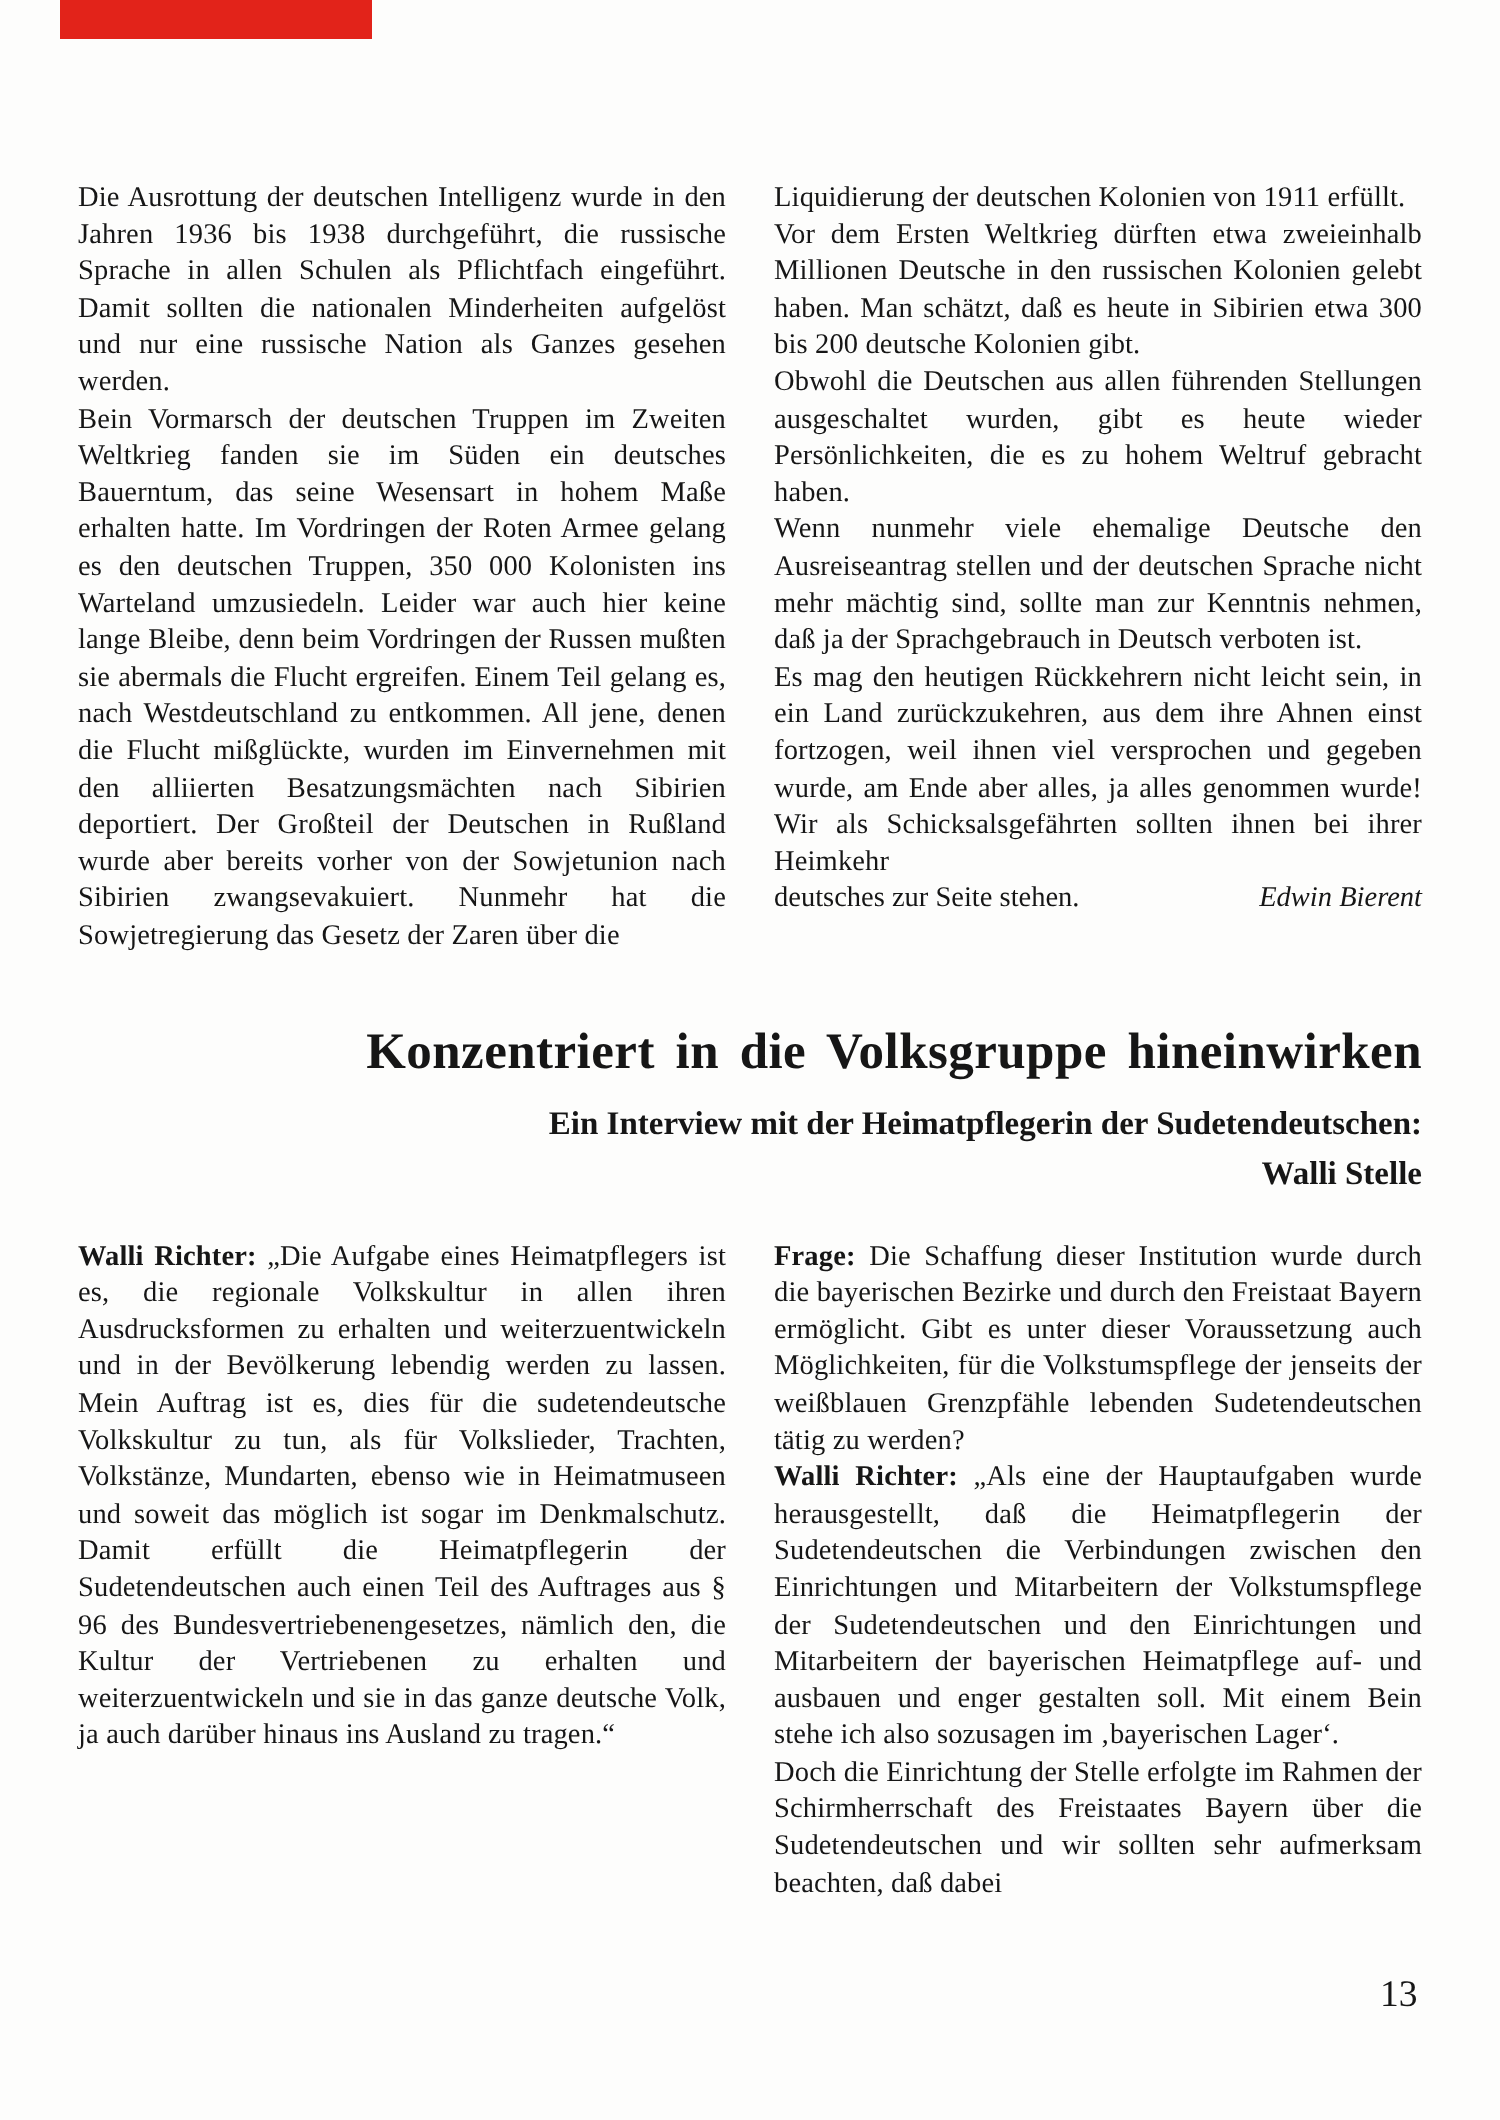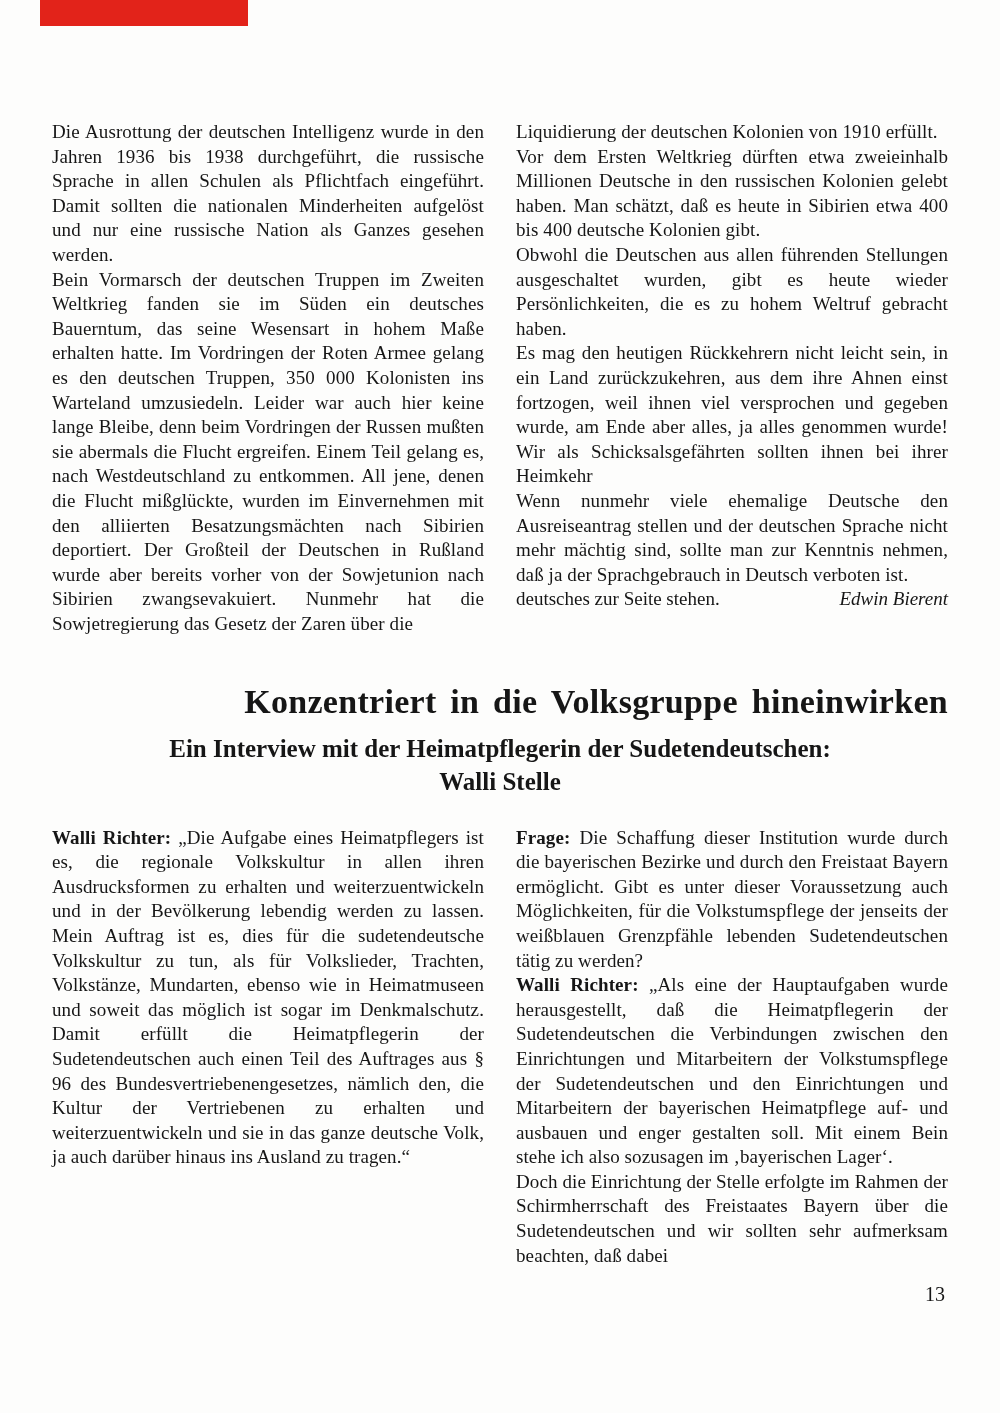--- a/index.html
+++ b/index.html
@@ -66,54 +66,54 @@
     margin: 46px 0 10px 0;
     font-size: 34px;
     font-weight: bold;
     text-align: right;
     letter-spacing: 0.3px;
     word-spacing: 5px;
     line-height: 1.15;
   }
   .subtitle {
     margin: 4px 0 28px 0;
-    font-size: 25px;
+    font-size: 22px;
     font-weight: bold;
-    text-align: center;
+    text-align: right;
     line-height: 33px;
   }
   .page-number {
     position: absolute;
-    top: 1282px;
+    top: 1318px;
     right: 55px;
-    font-size: 20px;
+    font-size: 25px;
     line-height: 24px;
     text-align: center;
   }
 </style>
 </head>
 <body>
 
 <div class="page">
 
   <div class="red-bar"></div>
 
   <div class="content">
 
     <div class="columns">
       <div class="col">
         <p>Die Ausrottung der deutschen Intelligenz wurde in den Jahren 1936 bis 1938 durchgeführt, die russische Sprache in allen Schulen als Pflichtfach eingeführt. Damit sollten die nationalen Minderheiten aufgelöst und nur eine russische Nation als Ganzes gesehen werden.</p>
         <p>Bein Vormarsch der deutschen Truppen im Zweiten Weltkrieg fanden sie im Süden ein deutsches Bauerntum, das seine Wesensart in hohem Maße erhalten hatte. Im Vordringen der Roten Armee gelang es den deutschen Truppen, 350 000 Kolonisten ins Warteland umzusiedeln. Leider war auch hier keine lange Bleibe, denn beim Vordringen der Russen mußten sie abermals die Flucht ergreifen. Einem Teil gelang es, nach Westdeutschland zu entkommen. All jene, denen die Flucht mißglückte, wurden im Einvernehmen mit den alliierten Besatzungsmächten nach Sibirien deportiert. Der Großteil der Deutschen in Rußland wurde aber bereits vorher von der Sowjetunion nach Sibirien zwangsevakuiert. Nunmehr hat die Sowjetregierung das Gesetz der Zaren über die</p>
       </div>
       <div class="col">
-        <p>Liquidierung der deutschen Kolonien von 1910 erfüllt.</p>
-        <p>Vor dem Ersten Weltkrieg dürften etwa zweieinhalb Millionen Deutsche in den russischen Kolonien gelebt haben. Man schätzt, daß es heute in Sibirien etwa 400 bis 400 deutsche Kolonien gibt.</p>
+        <p>Liquidierung der deutschen Kolonien von 1911 erfüllt.</p>
+        <p>Vor dem Ersten Weltkrieg dürften etwa zweieinhalb Millionen Deutsche in den russischen Kolonien gelebt haben. Man schätzt, daß es heute in Sibirien etwa 300 bis 200 deutsche Kolonien gibt.</p>
         <p>Obwohl die Deutschen aus allen führenden Stellungen ausgeschaltet wurden, gibt es heute wieder Persönlichkeiten, die es zu hohem Weltruf gebracht haben.</p>
+        <p>Wenn nunmehr viele ehemalige Deutsche den Ausreiseantrag stellen und der deutschen Sprache nicht mehr mächtig sind, sollte man zur Kenntnis nehmen, daß ja der Sprachgebrauch in Deutsch verboten ist.</p>
         <p>Es mag den heutigen Rückkehrern nicht leicht sein, in ein Land zurückzukehren, aus dem ihre Ahnen einst fortzogen, weil ihnen viel versprochen und gegeben wurde, am Ende aber alles, ja alles genommen wurde! Wir als Schicksalsgefährten sollten ihnen bei ihrer Heimkehr</p>
-        <p>Wenn nunmehr viele ehemalige Deutsche den Ausreiseantrag stellen und der deutschen Sprache nicht mehr mächtig sind, sollte man zur Kenntnis nehmen, daß ja der Sprachgebrauch in Deutsch verboten ist.</p>
         <div class="byline-row">
           <span>deutsches zur Seite stehen.</span>
           <em class="author">Edwin Bierent</em>
         </div>
       </div>
     </div>
 
     <h1 class="headline">Konzentriert in die Volksgruppe hineinwirken</h1>
     <div class="subtitle">
       <span>Ein Interview mit der Heimatpflegerin der Sudetendeutschen:</span><br>

